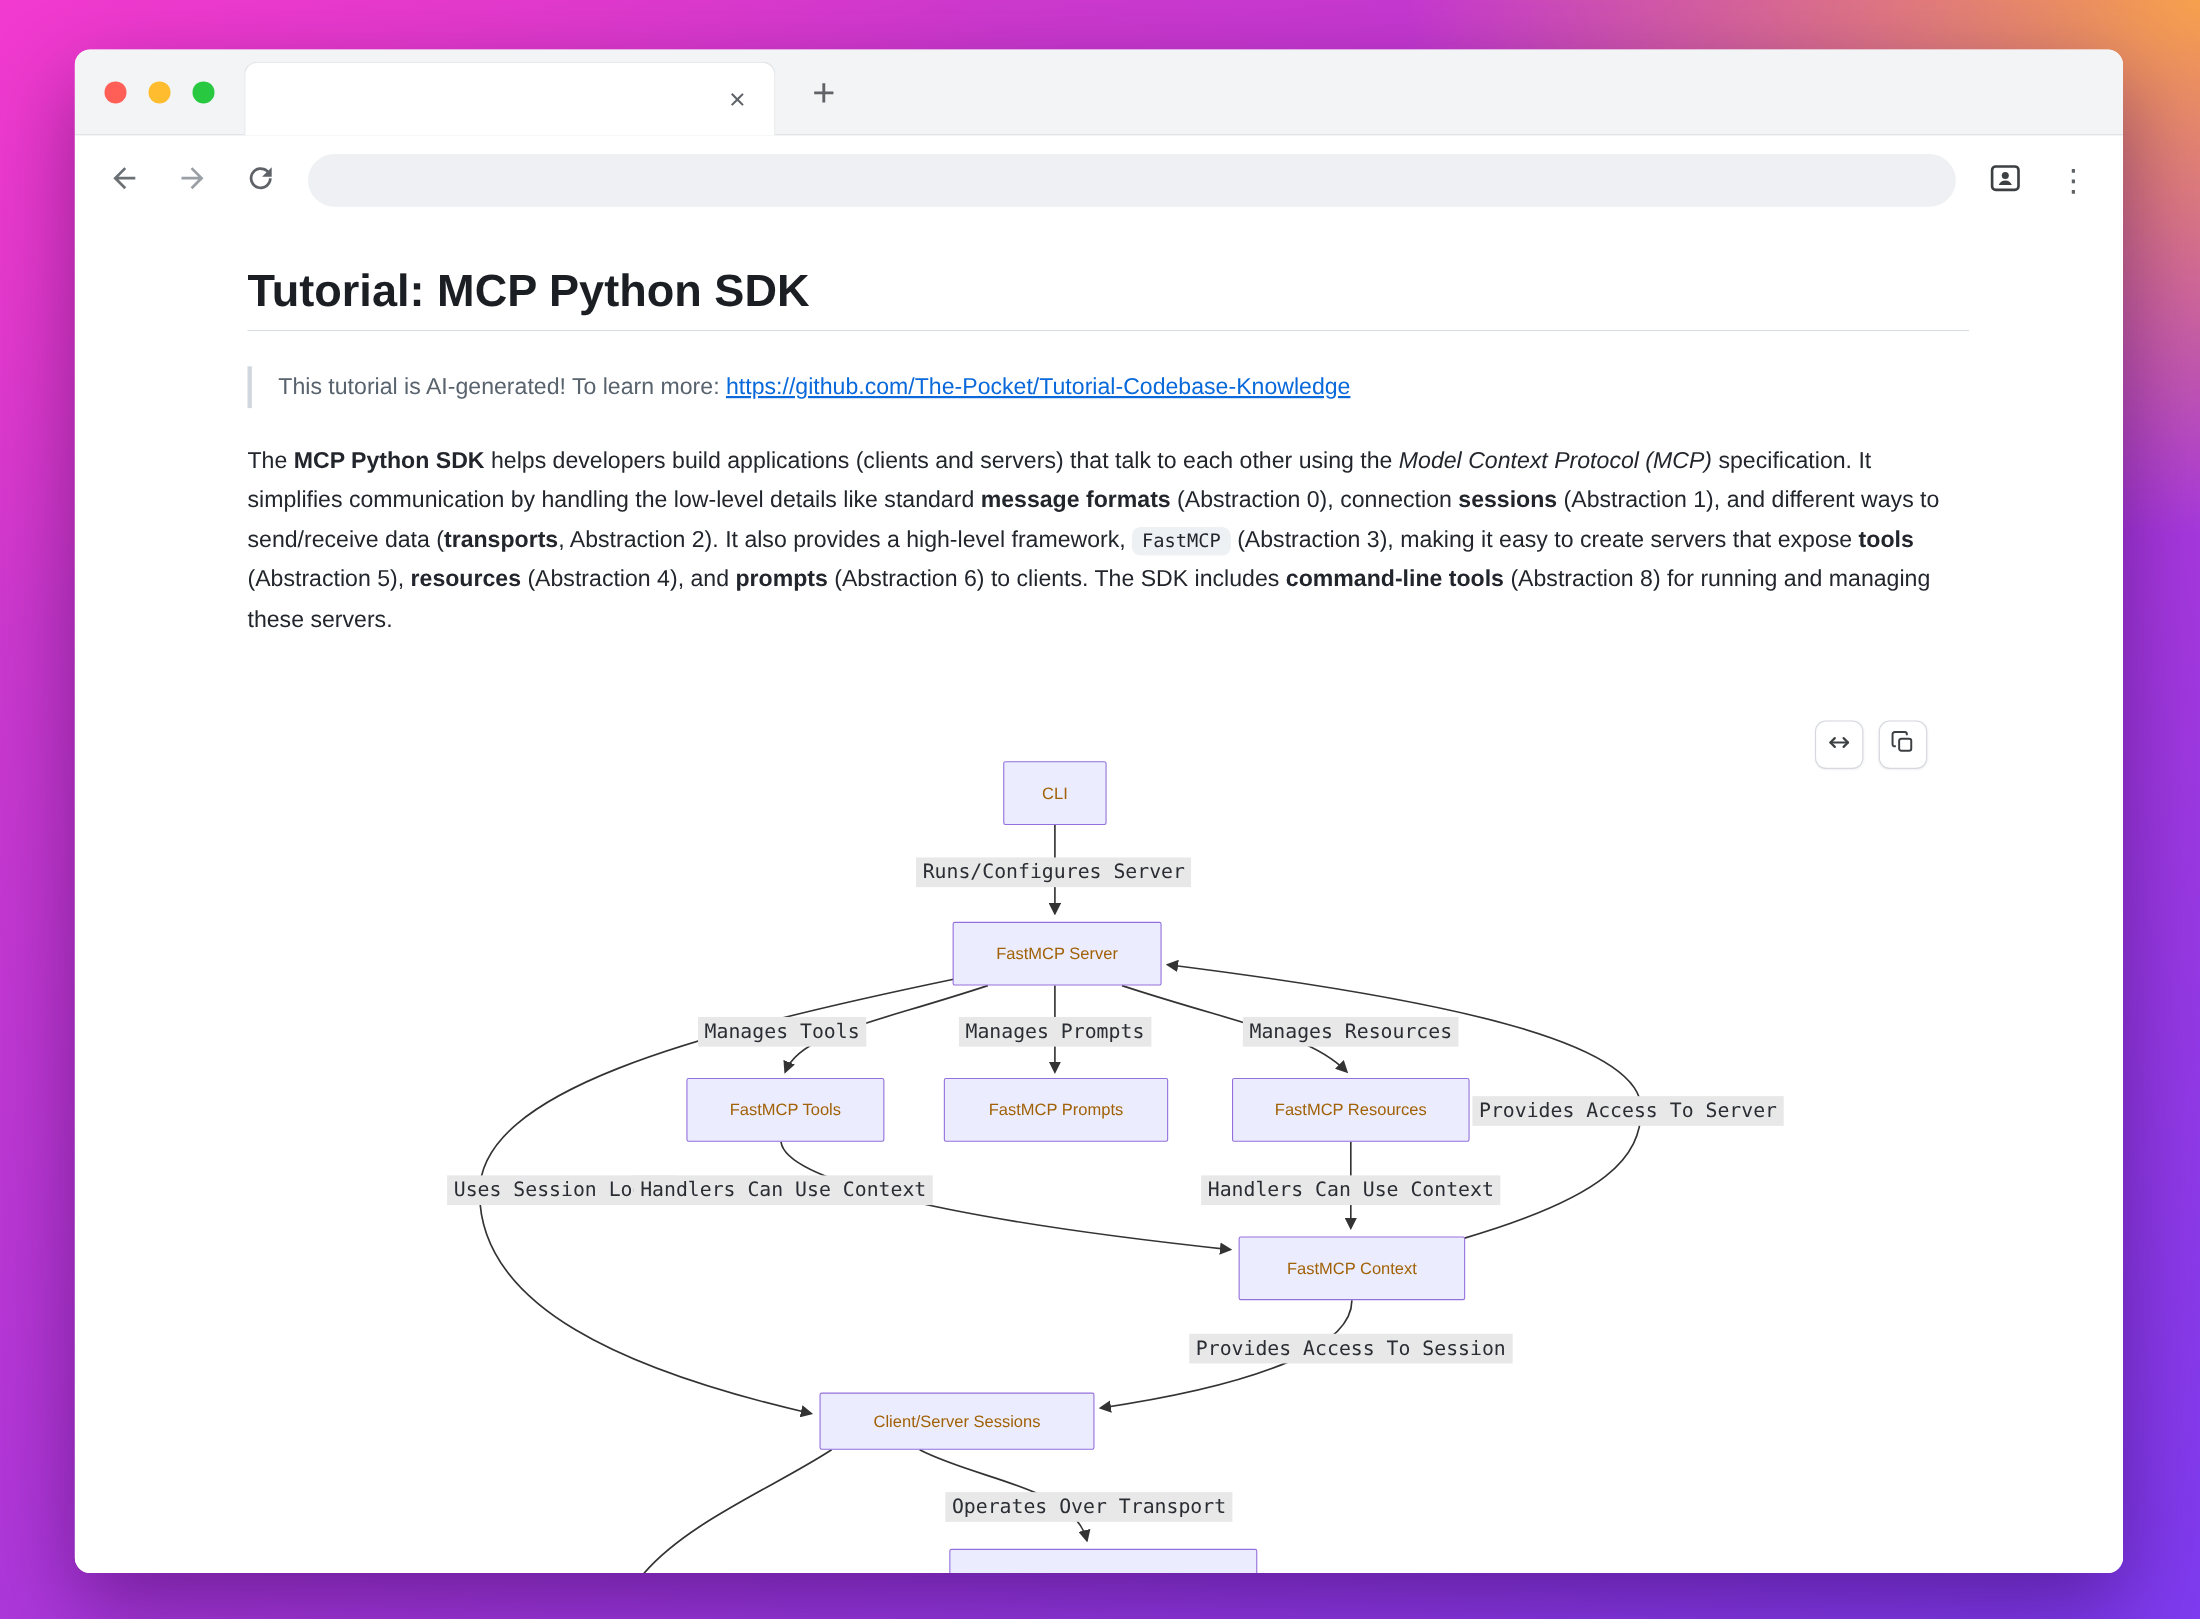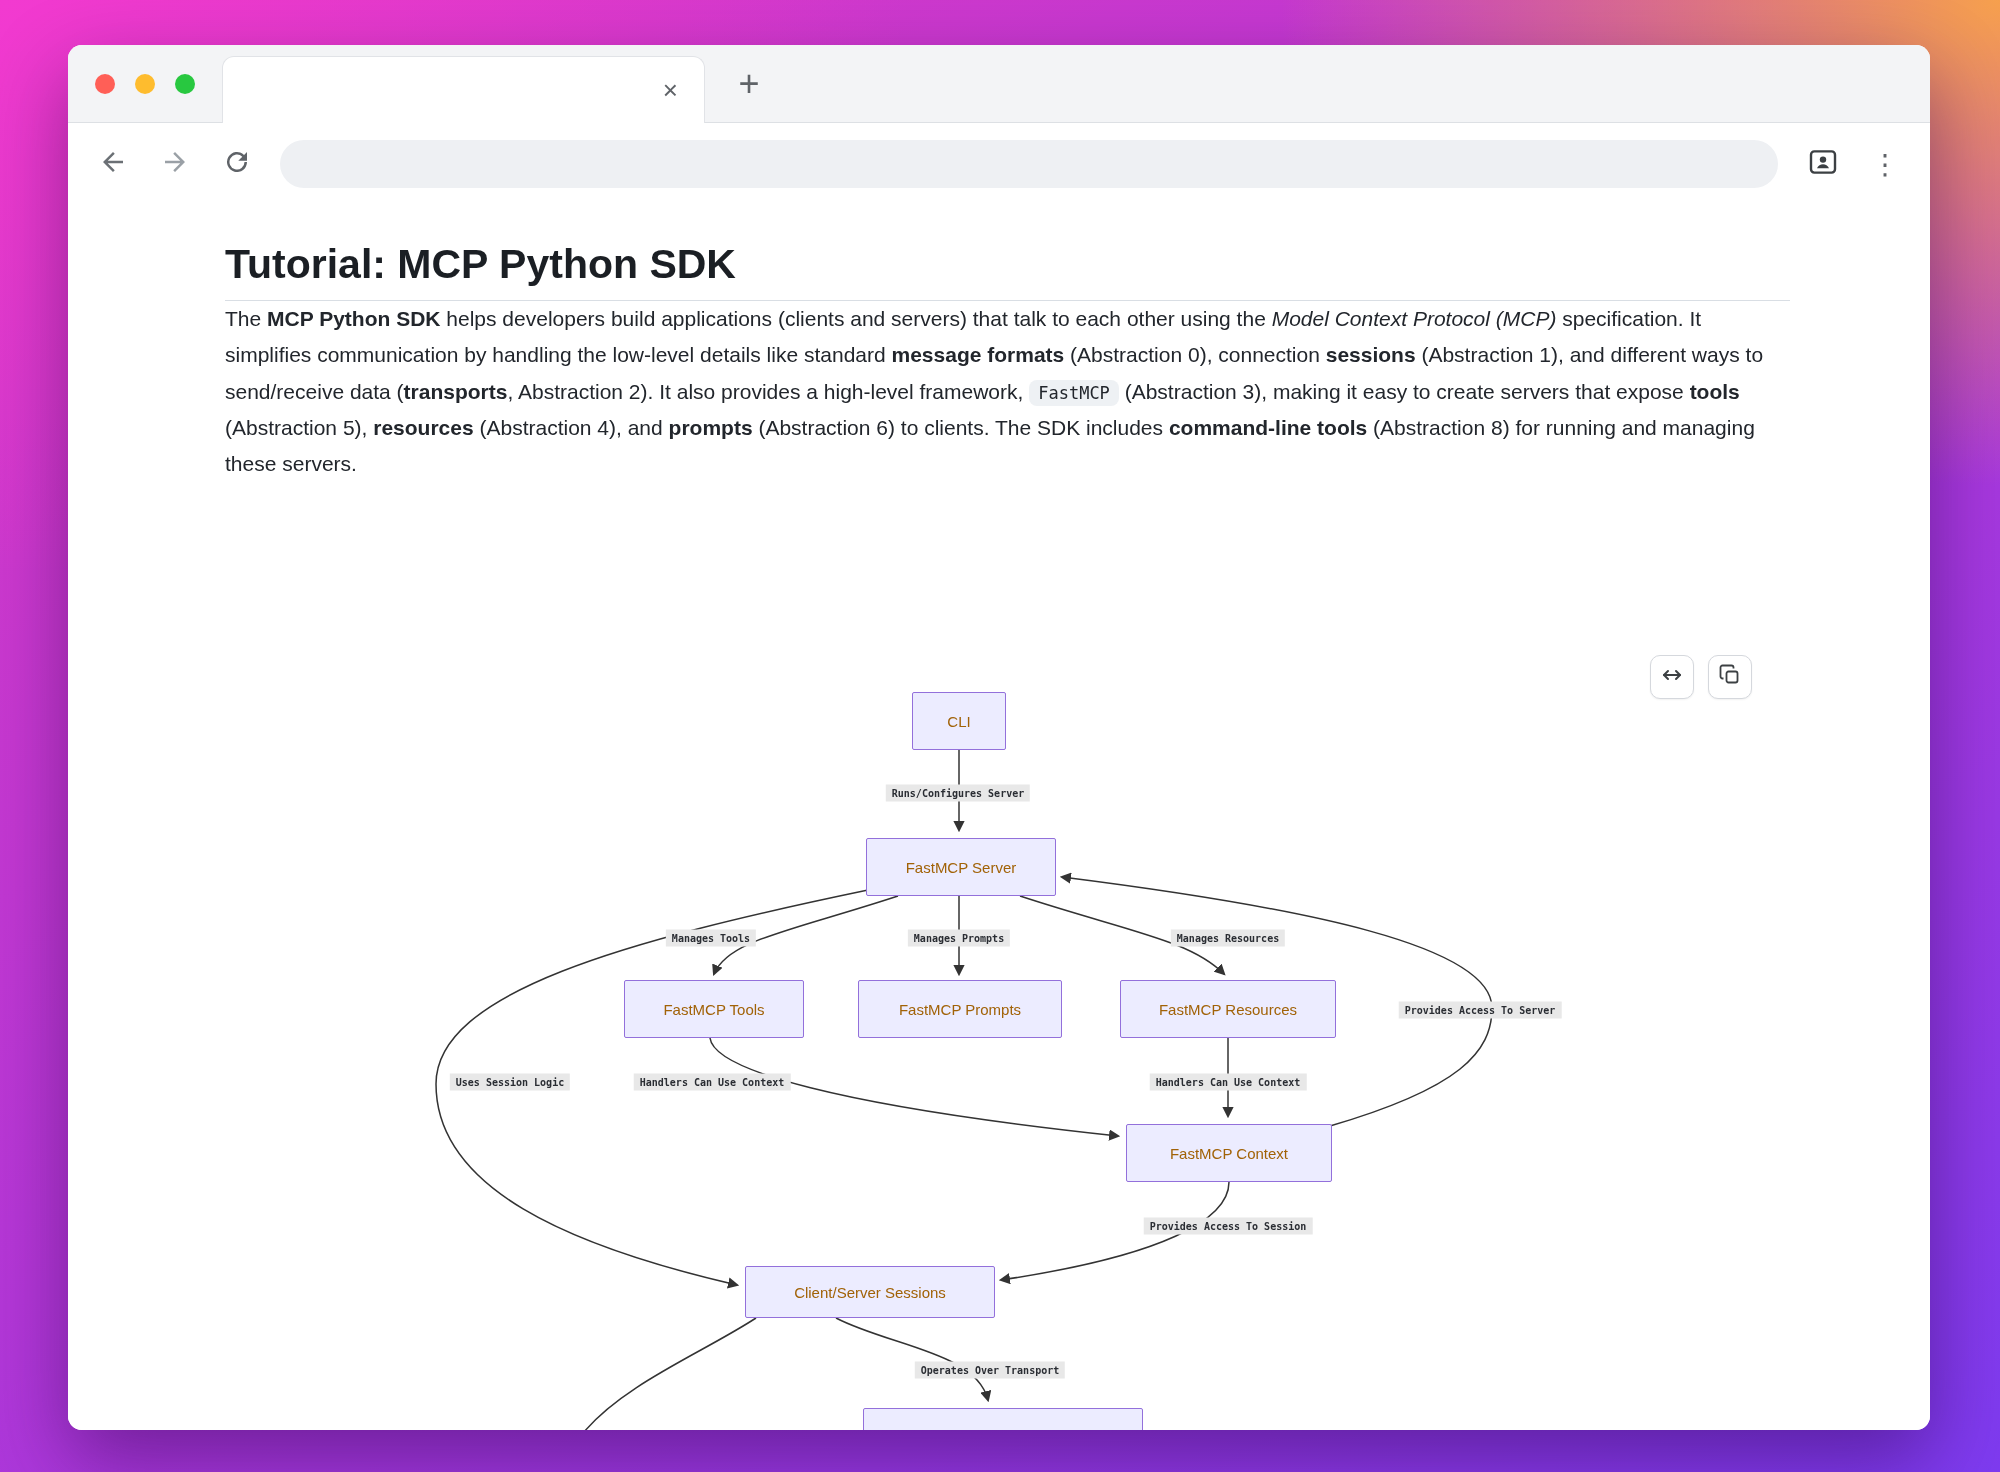--- a/index.html
+++ b/index.html
@@ -86,23 +86,22 @@
   .node {
     position:absolute; background:var(--node-fill,#ECECFF);
     border:1px solid var(--node-border,#9370DB); border-radius:2px;
     display:flex; align-items:center; justify-content:center;
     font-family:Liberation Sans, sans-serif; font-size:15px; color:#a16207;
     white-space:nowrap;
   }
   .edge-label {
     position:absolute; transform:translate(-50%,-50%);
     background:var(--label-bg,#e8e8e8); padding:3px 6px;
-    font-family:"DejaVu Sans Mono", monospace; font-size:10px; color:#2a2d33;
+    font-family:"DejaVu Sans Mono", monospace; font-size:18px; color:#2a2d33;
     white-space:nowrap;
-    font-weight:bold;
   }
   .diagram-tools { position:absolute; top:450px; right:178px; display:flex; gap:14px; }
   .tool-btn {
     width:44px; height:44px; border-radius:10px; border:1px solid #d5d8dd;
     background:#fff; display:flex; align-items:center; justify-content:center;
     cursor:pointer; box-shadow:0 1px 2px rgba(0,0,0,.06);
   }
 </style>
 </head>
 <body>
@@ -155,20 +154,23 @@
         </span>
       </div>
       <div class="icon-btn">
         <span class="kebab">⋮</span>
       </div>
     </div>
 
     <div class="page-content">
       <div class="doc">
         <h1 class="title">Tutorial: MCP Python SDK</h1>
+        <div class="callout">
+          <span>This tutorial is AI-generated! To learn more: </span><a class="doc-link">https://github.com/The-Pocket/Tutorial-Codebase-Knowledge</a>
+        </div>
         <p class="intro" id="intro-p"><span>The </span><strong>MCP Python SDK</strong><span> helps developers build applications (clients and servers) that talk to each other using the </span><em>Model Context Protocol (MCP)</em><span> specification. It simplifies communication by handling the low-level details like standard </span><strong>message formats</strong><span> (Abstraction 0), connection </span><strong>sessions</strong><span> (Abstraction 1), and different ways to send/receive data (</span><strong>transports</strong><span>, Abstraction 2). It also provides a high-level framework, </span><code>FastMCP</code><span> (Abstraction 3), making it easy to create servers that expose </span><strong>tools</strong><span> (Abstraction 5), </span><strong>resources</strong><span> (Abstraction 4), and </span><strong>prompts</strong><span> (Abstraction 6) to clients. The SDK includes </span><strong>command-line tools</strong><span> (Abstraction 8) for running and managing these servers.</span></p>
       </div>
 
       <div class="diagram-tools">
         <div class="tool-btn">
           <span>
             <svg width="24" height="24" viewBox="0 0 24 24" fill="none" stroke="#3c4043" stroke-width="2" stroke-linecap="round" stroke-linejoin="round">
               <path d="M4 12h16"></path>
               <path d="M8 8l-4 4 4 4"></path>
               <path d="M16 8l4 4-4 4"></path>

